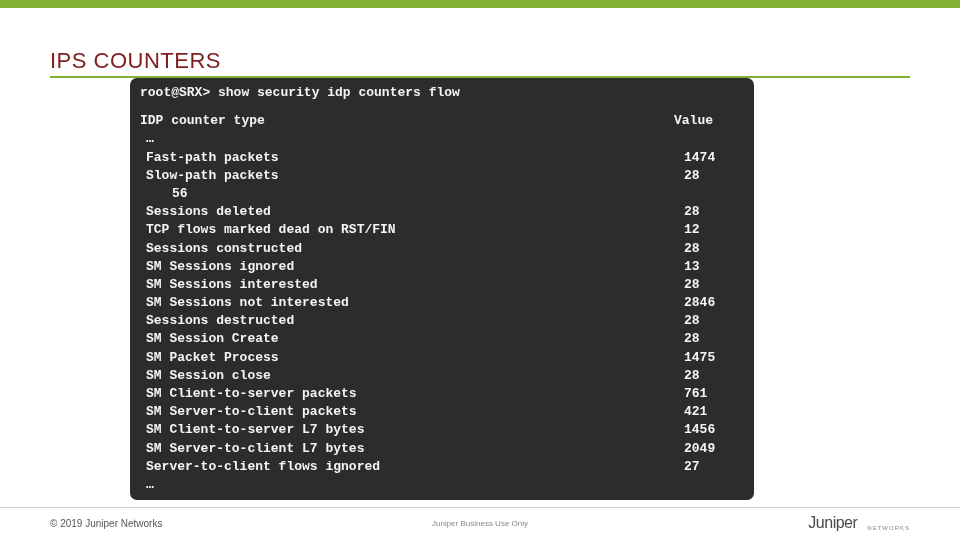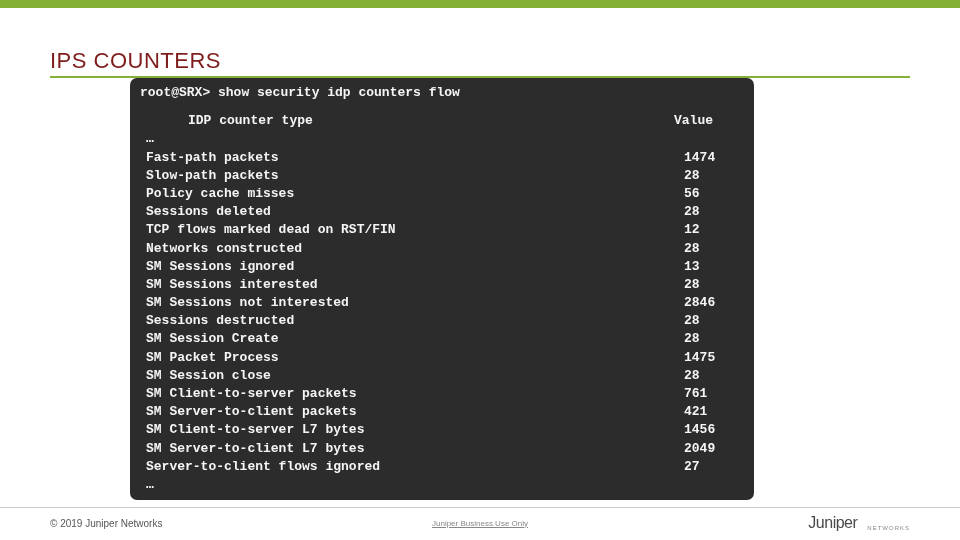--- a/index.html
+++ b/index.html
@@ -53,42 +53,41 @@
   .terminal .label {
     padding-left: 6px;
     white-space: pre;
   }
   .terminal .value {
     padding-right: 10px;
     min-width: 60px;
     text-align: left;
     margin-left: 32px;
   }
-  .terminal .hdr-label { padding-left: 0; margin-left: 48px; }
+  .terminal .hdr-label { padding-left: 0; }
   .terminal .hdr-value { padding-right: 30px; min-width: 70px; margin-left: 20px; }
   .footer {
     position: absolute;
     bottom: 8px;
     left: 0;
     width: 100%;
     border-top: 1px solid #ccc;
     padding: 6px 50px 0 50px;
     display: flex;
     align-items: center;
     justify-content: space-between;
     font-size: 10px;
     color: #555;
   }
   .footer-center {
     position: absolute;
     left: 50%;
     transform: translateX(-50%);
     font-size: 8px;
     color: #888;
-    text-decoration: underline;
   }
   .logo {
     display: flex;
     align-items: baseline;
     gap: 9px;
     font-family: Arial, sans-serif;
   }
   .logo-text {
     font-size: 16px;
     font-weight: 400;
@@ -122,33 +121,32 @@
     <div id="rows">
         <div class="row">
           <span class="label">Fast-path packets</span>
           <span class="value">1474</span>
         </div>
         <div class="row">
           <span class="label">Slow-path packets</span>
           <span class="value">28</span>
         </div>
         <div class="row">
-          <span class="label">Policy cache misses</span>
           <span class="value">56</span>
         </div>
         <div class="row">
           <span class="label">Sessions deleted</span>
           <span class="value">28</span>
         </div>
         <div class="row">
           <span class="label">TCP flows marked dead on RST/FIN</span>
           <span class="value">12</span>
         </div>
         <div class="row">
-          <span class="label">Networks constructed</span>
+          <span class="label">Sessions constructed</span>
           <span class="value">28</span>
         </div>
         <div class="row">
           <span class="label">SM Sessions ignored</span>
           <span class="value">13</span>
         </div>
         <div class="row">
           <span class="label">SM Sessions interested</span>
           <span class="value">28</span>
         </div>

